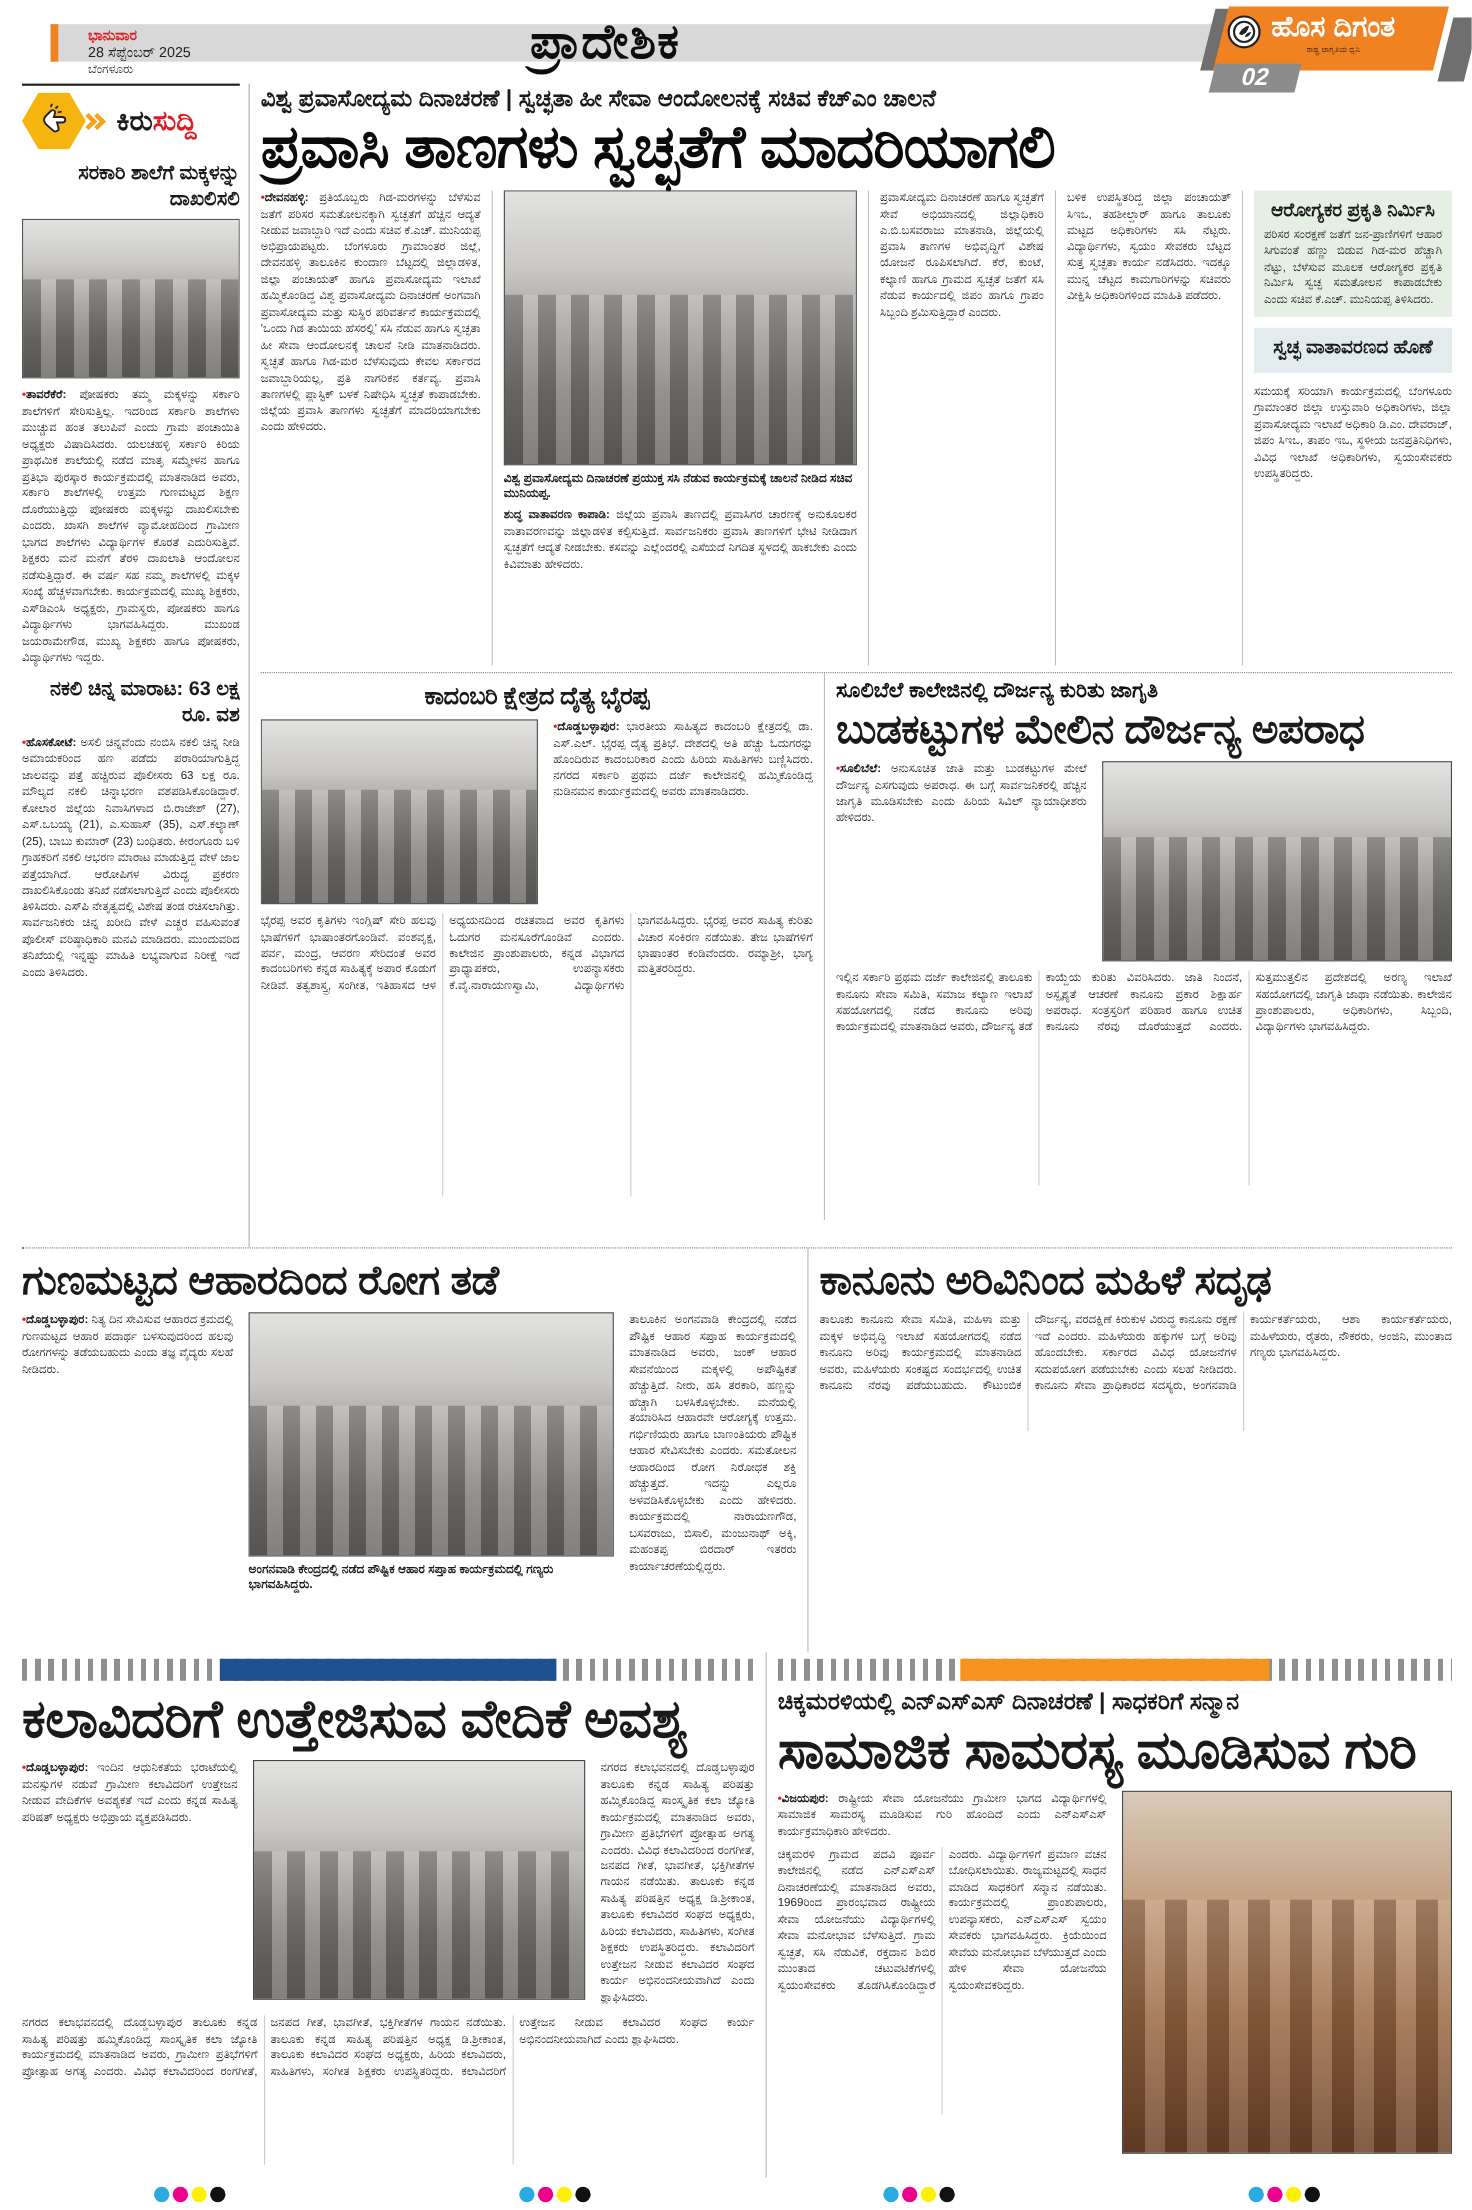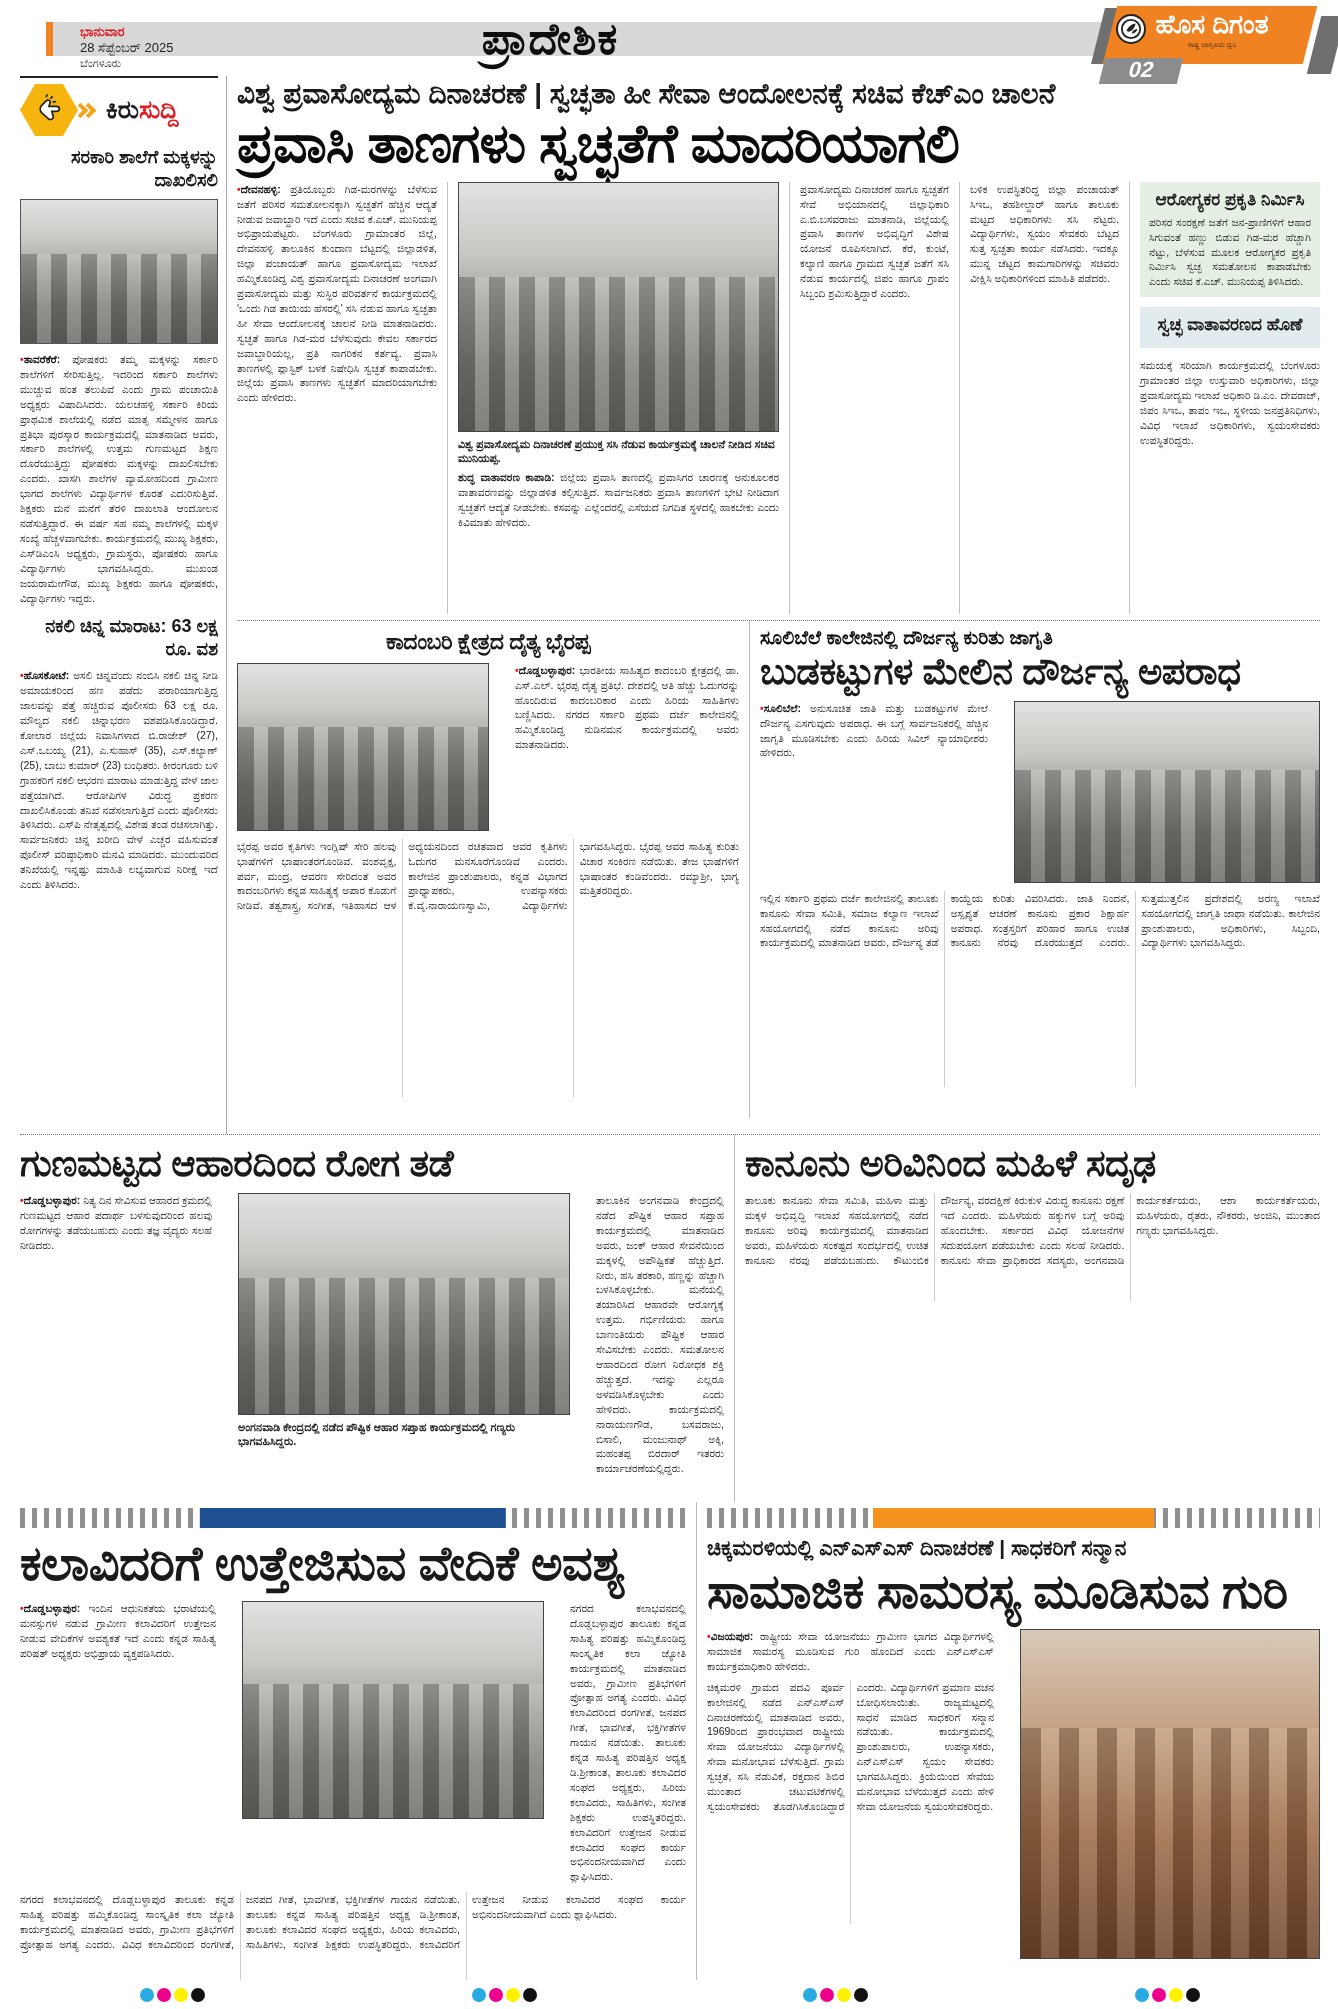--- a/index.html
+++ b/index.html
@@ -40,40 +40,40 @@
   .kiru-text { font-size:25px; font-weight:bold; margin-left:8px; white-space:nowrap; }
   .kiru-red { color:#e01b22; }
   .side-headline { font-size:18px; font-weight:bold; text-align:right; line-height:1.25; margin:8px 0 8px; }
   .side-photo { width:100%; height:145px; border:1px solid #555; margin-bottom:8px; }
   .photo-gray { background: linear-gradient(180deg,#e2e2e0 0%,#c9c8c5 28%,#a09e9a 52%,#807e79 74%,#6b6965 100%); position:relative; overflow:hidden; }
   .photo-gray::after { content:""; position:absolute; left:0; right:0; top:38%; bottom:0; background:repeating-linear-gradient(90deg, rgba(30,30,30,.28) 0 16px, rgba(250,250,250,.16) 16px 30px); }
   .photo-warm { background: linear-gradient(180deg,#d9cab9 0%,#c4a183 30%,#9c6d4b 62%,#6d462e 100%); position:relative; overflow:hidden; }
   .photo-warm::after { content:""; position:absolute; left:0; right:0; top:30%; bottom:0; background:repeating-linear-gradient(90deg, rgba(60,30,10,.30) 0 20px, rgba(255,240,220,.14) 20px 38px); }
 
   .main-col { flex:1; border-left:1px solid #aaa; margin-left:8px; padding-left:10px; display:flex; flex-direction:column; }
-  .main-kicker { font-size:28px; font-weight:bold; padding:2px 0 4px; }
+  .main-kicker { font-size:21px; font-weight:bold; padding:2px 0 4px; }
   .main-headline { font-size:54px; font-weight:bold; letter-spacing:-1px; line-height:1.05; color:#0b0b0b; margin-bottom:10px; }
   .main-body { display:flex; gap:10px; height:432px; overflow:hidden; }
   .mcol { overflow:hidden; }
   .vdiv { border-left:1px solid #c0c0c0; }
   .main-photo { width:100%; height:250px; border:1px solid #444; }
   .caption { font-size:11px; font-weight:bold; line-height:1.3; margin:5px 0; }
   .subhead { font-weight:bold; }
   .side-box { padding:8px 9px; margin-bottom:10px; }
   .box1 { background:#e6efe4; }
   .box2 { background:#e2ebee; }
   .box-title { font-size:17px; font-weight:bold; text-align:center; margin-bottom:5px; }
 
   
   .middle { display:flex; height:498px; border-top:1px dotted #777; margin-top:6px; }
   .mid-left { width:512px; flex:none; padding:6px 10px 0 0; overflow:hidden; }
   .mid-right { flex:1; border-left:1px solid #bbb; padding:6px 0 0 10px; overflow:hidden; }
   .h2line { font-size:22px; font-weight:bold; text-align:center; letter-spacing:-0.5px; margin:2px 0 8px; }
   .h2left { font-size:37px; font-weight:bold; letter-spacing:-0.5px; margin:2px 0 8px; }
-  .row-flex { display:flex; gap:26px; }
+  .row-flex { display:flex; gap:14px; }
   .photo-md { border:1px solid #444; flex:none; }
   .cols3 { column-count:3; column-gap:12px; column-rule:1px solid #ccc; margin-top:8px; }
   .cols2 { column-count:2; column-gap:12px; column-rule:1px solid #ccc; }
 
   
   .lower { display:flex; height:368px; border-top:1px dotted #777; }
   .low-left { width:714px; flex:none; padding:6px 10px 0 0; overflow:hidden; }
   .low-right { flex:1; border-left:1px solid #bbb; padding:6px 0 0 10px; overflow:hidden; }
 
   

